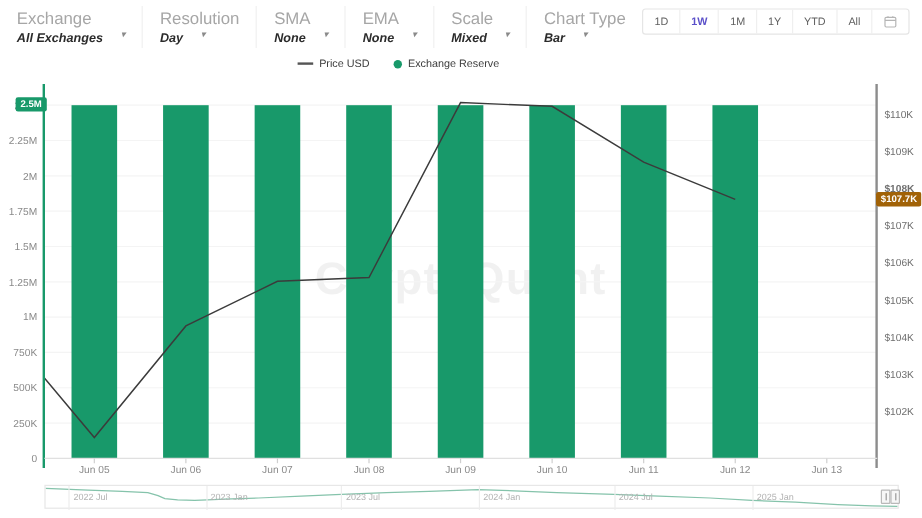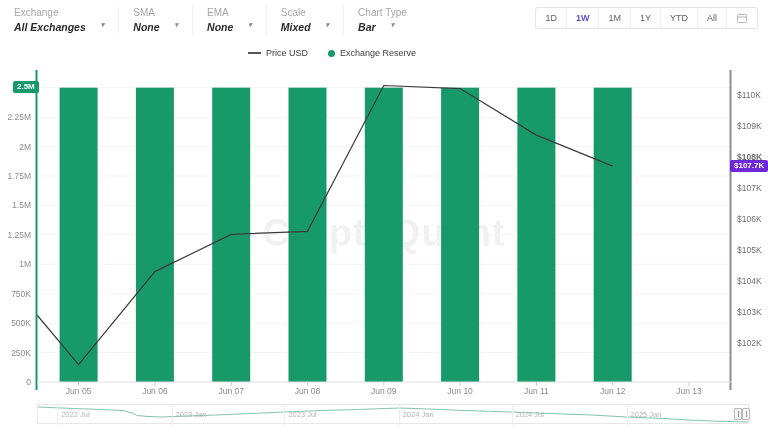--- a/index.html
+++ b/index.html
@@ -4,21 +4,21 @@
 <style>
   html,body{margin:0;padding:0;background:#fff;}
   *{box-sizing:border-box;font-family:"Liberation Sans",sans-serif;}
   .stage{position:relative;width:768px;height:432px;background:#fff;overflow:hidden;}
 
   
   .toolbar{position:absolute;left:0;top:0;width:768px;height:40px;background:#fff;}
   .controls{position:absolute;left:14px;top:5px;display:flex;align-items:flex-start;}
   .ctrl{padding:2px 14px 2px 0;margin-right:14px;border-right:1px solid #f0f0f0;cursor:pointer;}
   .ctrl:last-child{border-right:none;}
-  .ctrl-label{font-size:10px;color:#a6a6a6;margin-bottom:3px;}
+  .ctrl-label{font-size:14px;color:#a6a6a6;margin-bottom:3px;}
   .ctrl-value{font-size:10.5px;font-weight:700;color:#2b2b2b;display:flex;align-items:flex-start;gap:15px;font-style:italic;}
   .caret{font-size:7px;color:#8a8a8a;line-height:1;}
 
   .ranges{position:absolute;right:10px;top:7px;height:22px;display:flex;align-items:stretch;border:1px solid #e5e5e5;border-radius:3px;background:#fff;}
   .rbtn{border:none;background:transparent;font-size:9px;color:#5f5f5f;padding:0 9px;display:flex;align-items:center;cursor:pointer;border-left:1px solid #efefef;}
   .rbtn:first-child{border-left:none;}
   .rbtn.active{color:#5b50c9;font-weight:700;}
   .rbtn.cal svg{display:block;}
 
   
@@ -29,41 +29,48 @@
   .marker-dot{width:7px;height:7px;border-radius:50%;}
 
   
   #plot{position:absolute;left:0;top:0;pointer-events:none;}
   .watermark{position:absolute;left:50%;top:212px;transform:translateX(-50%);font-size:38px;font-weight:600;letter-spacing:1px;color:rgba(0,0,0,0.055);white-space:nowrap;z-index:0;}
   .ytick-l{position:absolute;left:0;width:31px;text-align:right;font-size:8.5px;color:#8a8a8a;}
   .ytick-r{position:absolute;left:737px;font-size:8.5px;color:#6f6f6f;}
   .xtick{position:absolute;width:56px;text-align:center;font-size:8.5px;color:#8a8a8a;top:386px;}
   .badge{position:absolute;font-size:8px;font-weight:700;color:#fff;padding:2px 4px;border-radius:2px;line-height:1;z-index:5;}
   .badge.green{left:13px;}
-  .badge.black{left:730px;background:#6d28d9;}
+  .badge.black{left:730px;background:#a16207;}
 
   
   .nav-box{position:absolute;left:37px;top:404px;width:712px;height:20px;border:1px solid #e7e7e7;background:#fff;}
   .nav-grid{position:absolute;top:0;width:1px;height:20px;background:#ededed;}
   .nav-label{position:absolute;top:5px;font-size:7.5px;color:#b3b3b3;white-space:nowrap;}
   #navsvg{position:absolute;left:0;top:0;}
   .nav-handle{position:absolute;width:8px;height:12px;top:3px;background:#f7f7f7;border:1px solid #b9b9b9;border-radius:1px;cursor:ew-resize;display:flex;align-items:center;justify-content:center;}
   .nav-handle::after{content:"";width:1px;height:6px;background:#9a9a9a;}
 </style>
 </head>
 <body>
 
 <div class="stage">
 
   <header class="toolbar">
     <div class="controls" id="controls">
         <div class="ctrl">
           <div class="ctrl-label">Exchange</div>
           <div class="ctrl-value">
             <span>All Exchanges</span>
+            <span class="caret">▾</span>
+          </div>
+        </div>
+        <div class="ctrl">
+          <div class="ctrl-label">Resolution</div>
+          <div class="ctrl-value">
+            <span>Day</span>
             <span class="caret">▾</span>
           </div>
         </div>
         <div class="ctrl">
           <div class="ctrl-label">SMA</div>
           <div class="ctrl-value">
             <span>None</span>
             <span class="caret">▾</span>
           </div>
         </div>

